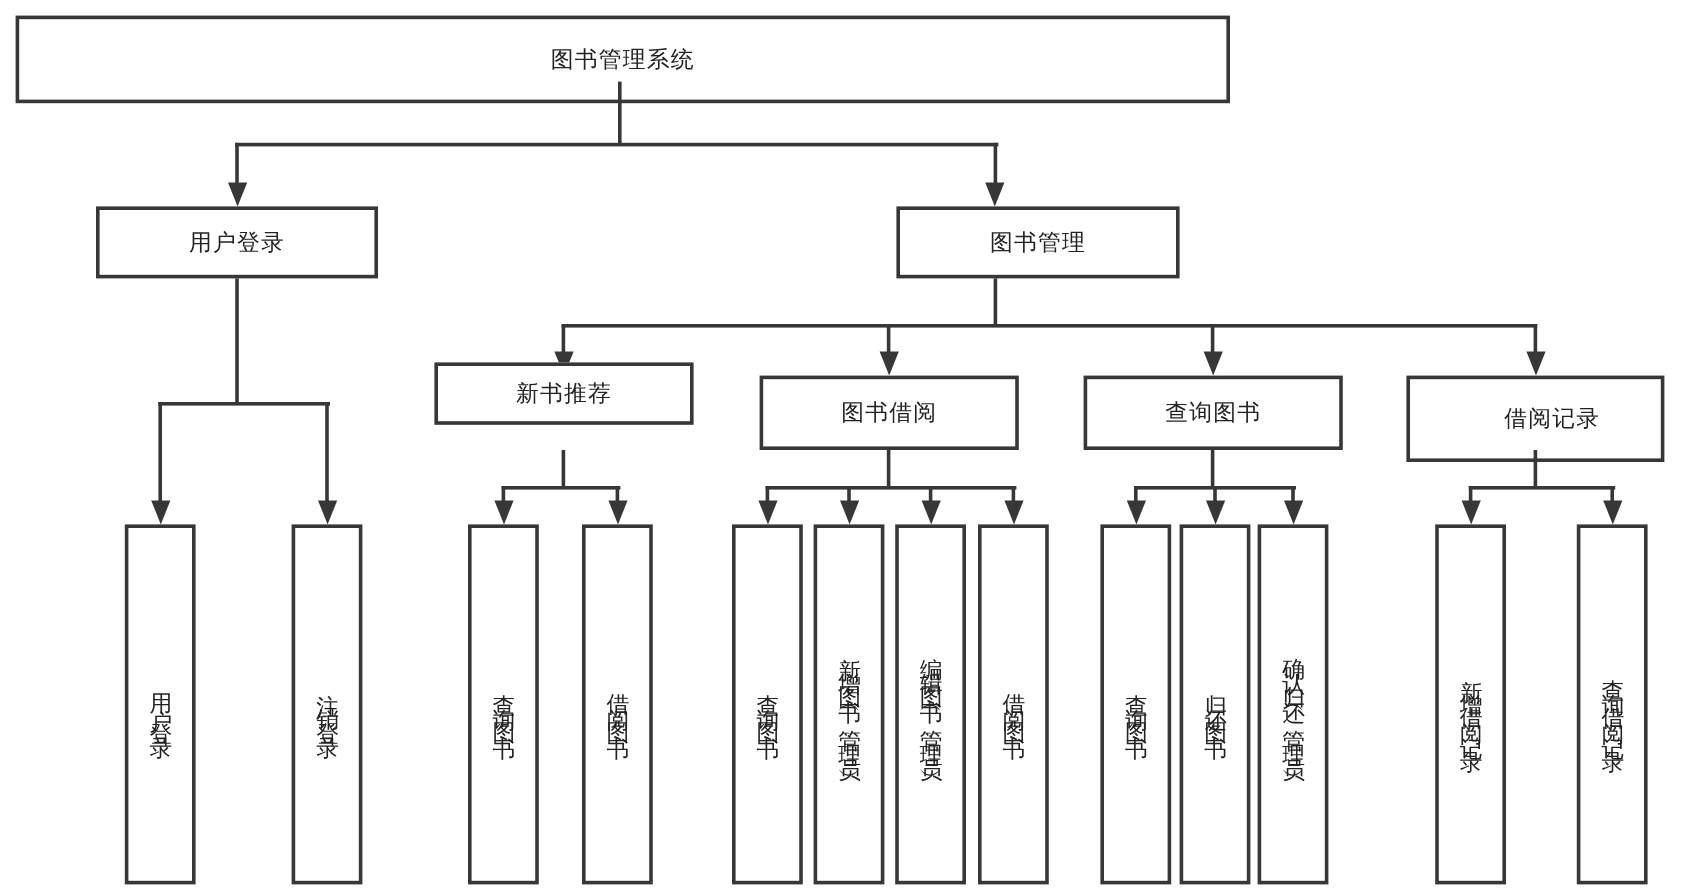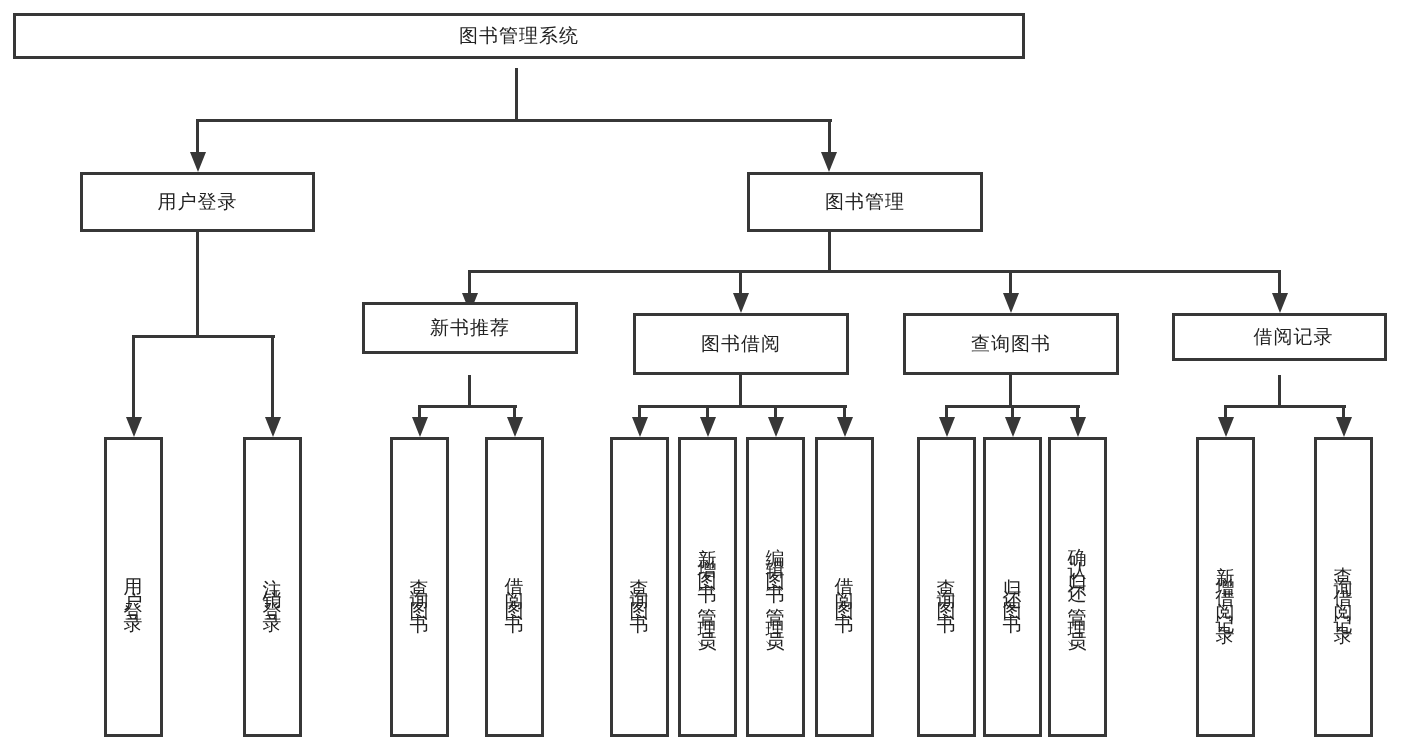--- a/index.html
+++ b/index.html
@@ -48,21 +48,21 @@
     color:var(--wm);
     letter-spacing:1px;
     pointer-events:none;
   }
 </style>
 </head>
 <body>
 
 <div id="canvas">
 
-  <div class="box" style="left:13px;top:13px;width:1012px;height:46px;">
+  <div class="box" style="left:13px;top:13px;width:1012px;height:73px;">
     <span>图书管理系统</span>
   </div>
 
   <div class="vline" style="left:515px;top:68px;width:3px;height:53px;"></div>
   <div class="hline" style="left:196px;top:119px;width:636px;height:3px;"></div>
   <div class="vline" style="left:196px;top:119px;width:3px;height:37px;"></div>
   <div class="arrow" style="left:190px;top:152px;"></div>
   <div class="vline" style="left:828px;top:119px;width:3px;height:37px;"></div>
   <div class="arrow" style="left:821px;top:152px;"></div>
 
@@ -93,21 +93,21 @@
 
   <div class="box" style="left:362px;top:302px;width:216px;height:52px;">
     <span>新书推荐</span>
   </div>
   <div class="box" style="left:633px;top:313px;width:216px;height:62px;">
     <span>图书借阅</span>
   </div>
   <div class="box" style="left:903px;top:313px;width:216px;height:62px;">
     <span>查询图书</span>
   </div>
-  <div class="box" style="left:1172px;top:313px;width:215px;height:48px;padding-left:28px;">
+  <div class="box" style="left:1172px;top:313px;width:215px;height:72px;padding-left:28px;">
     <span>借阅记录</span>
   </div>
 
   <div class="vline" style="left:468px;top:375px;width:3px;height:32px;"></div>
   <div class="vline" style="left:739px;top:375px;width:3px;height:32px;"></div>
   <div class="vline" style="left:1009px;top:375px;width:3px;height:32px;"></div>
   <div class="vline" style="left:1278px;top:375px;width:3px;height:32px;"></div>
 
   <div class="hline" style="left:418px;top:405px;width:99px;height:3px;"></div>
   <div class="hline" style="left:638px;top:405px;width:209px;height:3px;"></div>

